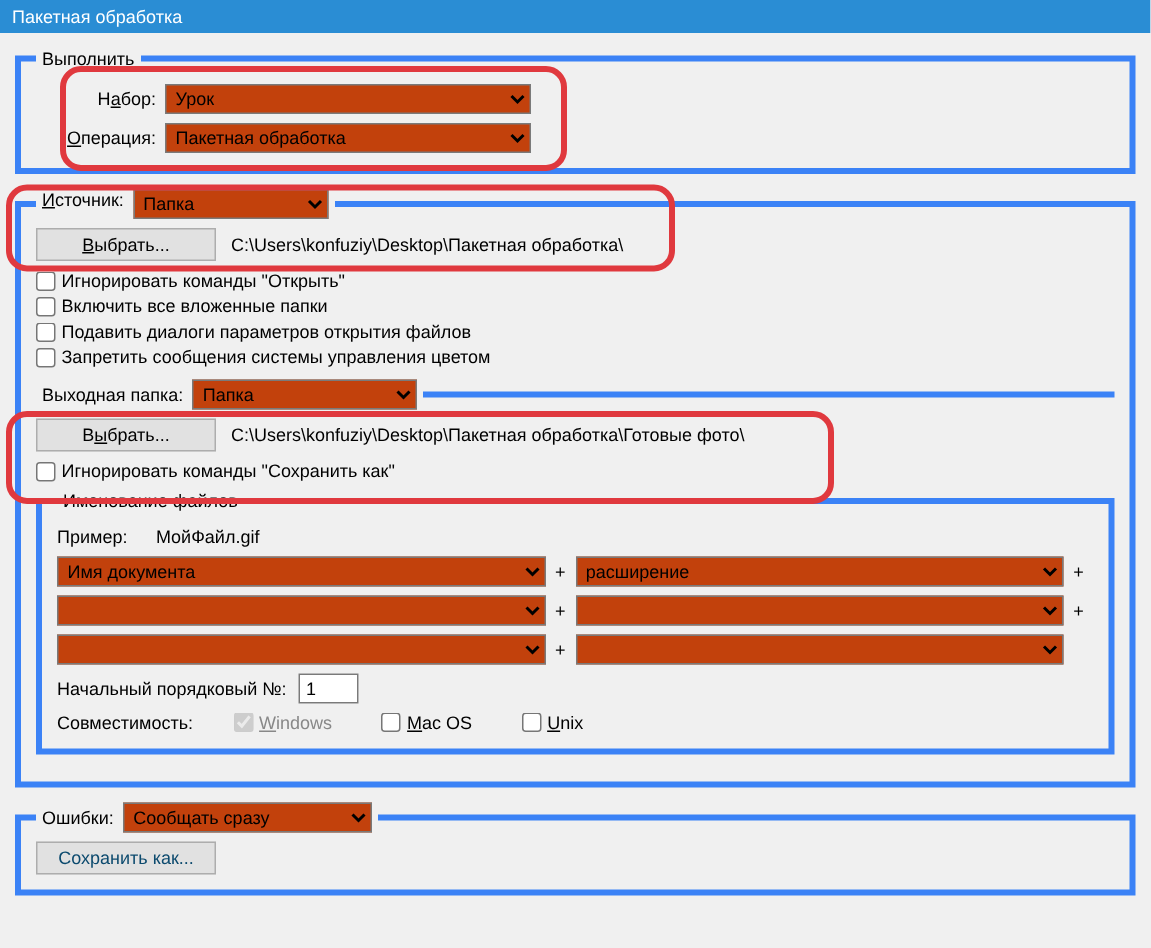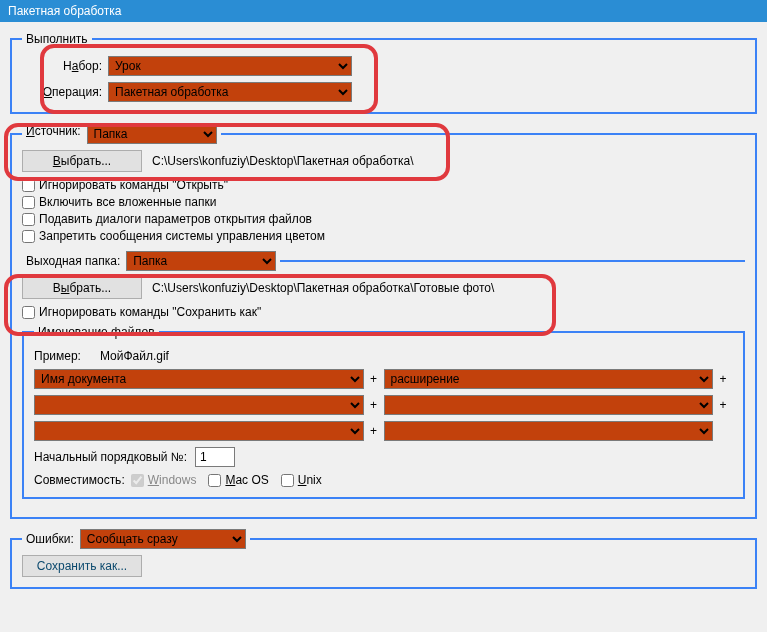--- a/index.html
+++ b/index.html
@@ -19,21 +19,21 @@
     padding: 4px 8px;
     font-size: 12px;
     height: 22px;
     display: flex;
     align-items: center;
   }
   .content {
     padding: 6px 10px 10px 10px;
   }
   fieldset {
-    border: 2px solid #3b82f6;
+    border: 4px solid #3b82f6;
     margin: 4px 0 10px 0;
     padding: 10px 10px 10px 10px;
     position: relative;
   }
   fieldset.inner {
     margin: 6px 0 4px 0;
   }
   legend {
     padding: 0 4px;
     font-size: 12px;
@@ -105,21 +105,21 @@
   .naming-row {
     display: flex;
     align-items: center;
     margin-bottom: 6px;
   }
   .naming-row select {
     flex: 1;
   }
   .compat-check {
     display: inline-flex;
-    align-items: flex-end;
+    align-items: flex-start;
     margin-right: 12px;
   }
   .compat-check input[type="checkbox"] {
     margin: 0 4px 0 0;
     width: 13px;
     height: 13px;
   }
   .disabled-text { color: #888; }
 </style>
 </head>
@@ -224,21 +224,21 @@
           <span class="plus-sep">+</span>
           <select><option></option></select>
           <span class="plus-sep" style="visibility:hidden;">+</span>
         </div>
 
         <div class="row">
           <span>Начальный порядковый №:</span>
           <input type="text" style="width: 40px; margin-left: 8px; text-align: left;" value="1">
         </div>
 
-        <div class="row" style="margin-bottom:0;">
+        <div class="row" style="margin-bottom:0;gap:21px;">
           <span style="margin-right:6px;">Совместимость:</span>
           <label class="compat-check disabled-text">
             <input type="checkbox" checked="" disabled="" style="">
             <span><span></span><span class="underline">W</span><span>indows</span></span>
           </label>
           <label class="compat-check">
             <input type="checkbox" style="">
             <span><span></span><span class="underline">M</span><span>ac OS</span></span>
           </label>
           <label class="compat-check">

